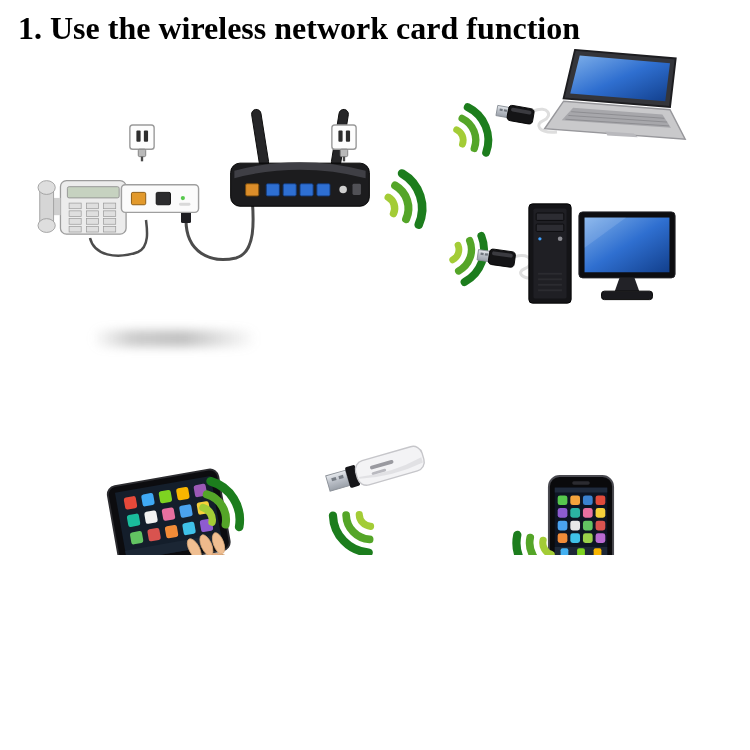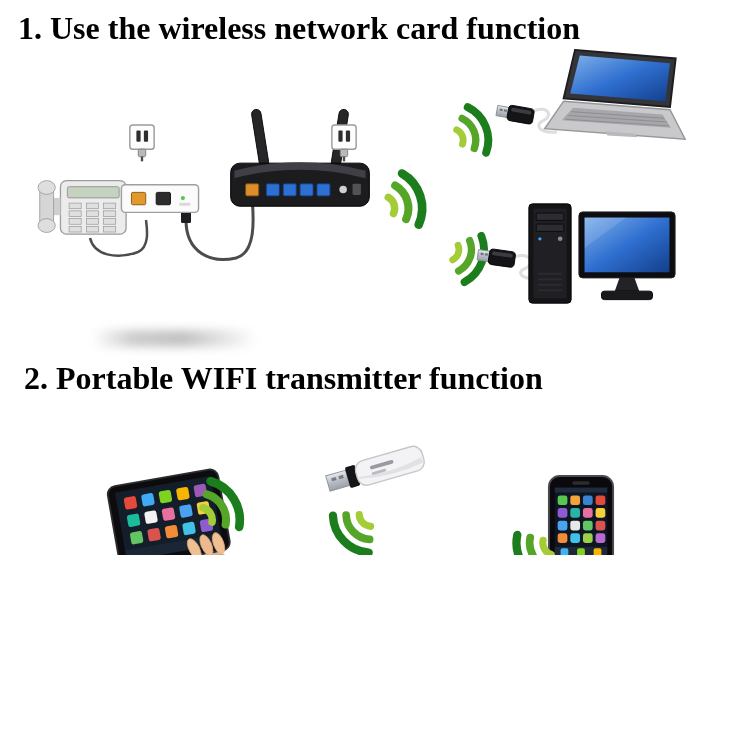--- a/index.html
+++ b/index.html
@@ -208,21 +208,20 @@
       <rect x="2" y="2" width="102" height="70" rx="4" fill="#0d0d10" stroke="#26262b"></rect>
       <rect x="8" y="8" width="90" height="58" fill="url(#gScrBlue)"></rect>
       <path d="M8 8 L52 8 L8 40 Z" fill="#ffffff" opacity="0.12"></path>
       <polygon points="45,72 61,72 66,86 40,86" fill="#222227"></polygon>
       <rect x="26" y="86" width="54" height="9" rx="3" fill="#1a1a1e" stroke="#000000"></rect>
     </svg>
   </div>
 
   <div class="smudge" style="left:92px;top:330px;width:165px;height:17px"></div>
 
-  <div class="title" style="left:24px;top:360px">2. Portable WIFI transmitter function</div>
 
   <div class="dev" style="left:100px;top:464px">
     <svg width="140" viewBox="0 0 150 135">
       <g transform="rotate(-10 75 60)">
         <rect x="14" y="14" width="120" height="88" rx="9" fill="#0c0c0f" stroke="#2c2c30" stroke-width="2"></rect>
         <rect x="22" y="21" width="104" height="74" fill="#141e2b"></rect>
         <g rx="2.5">
           <rect x="30" y="28" width="13" height="13" rx="2.5" fill="#e5493a"></rect>
             <rect x="49" y="28" width="13" height="13" rx="2.5" fill="#3fa9f5"></rect>
             <rect x="68" y="28" width="13" height="13" rx="2.5" fill="#7ed321"></rect>

